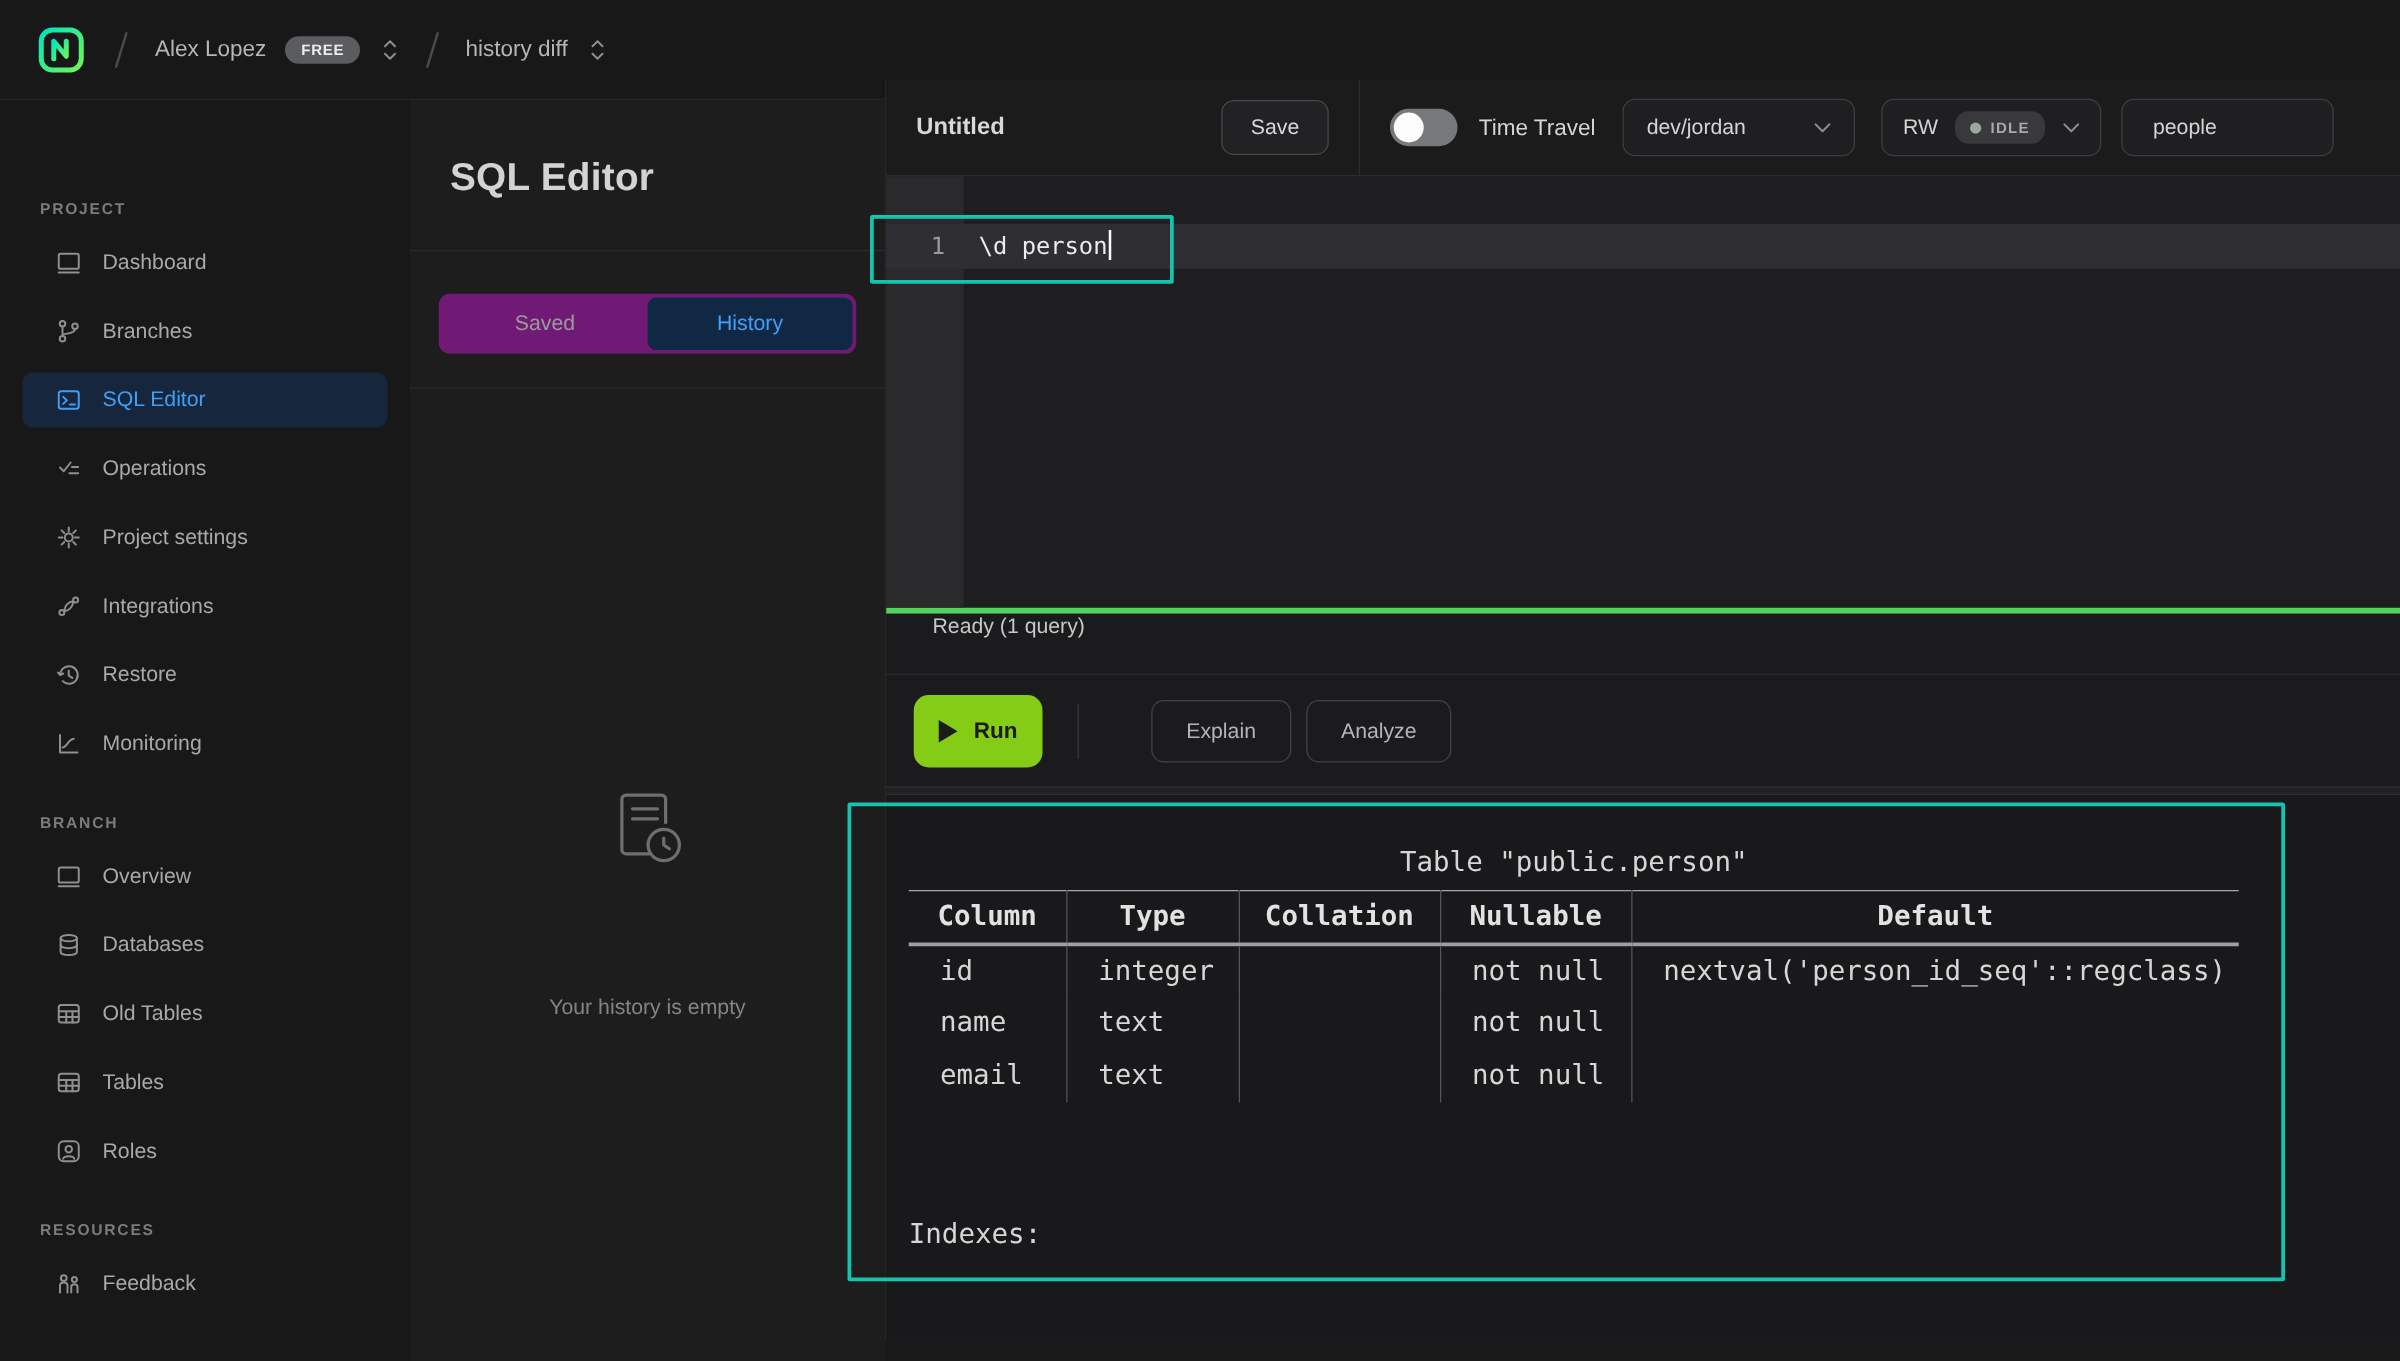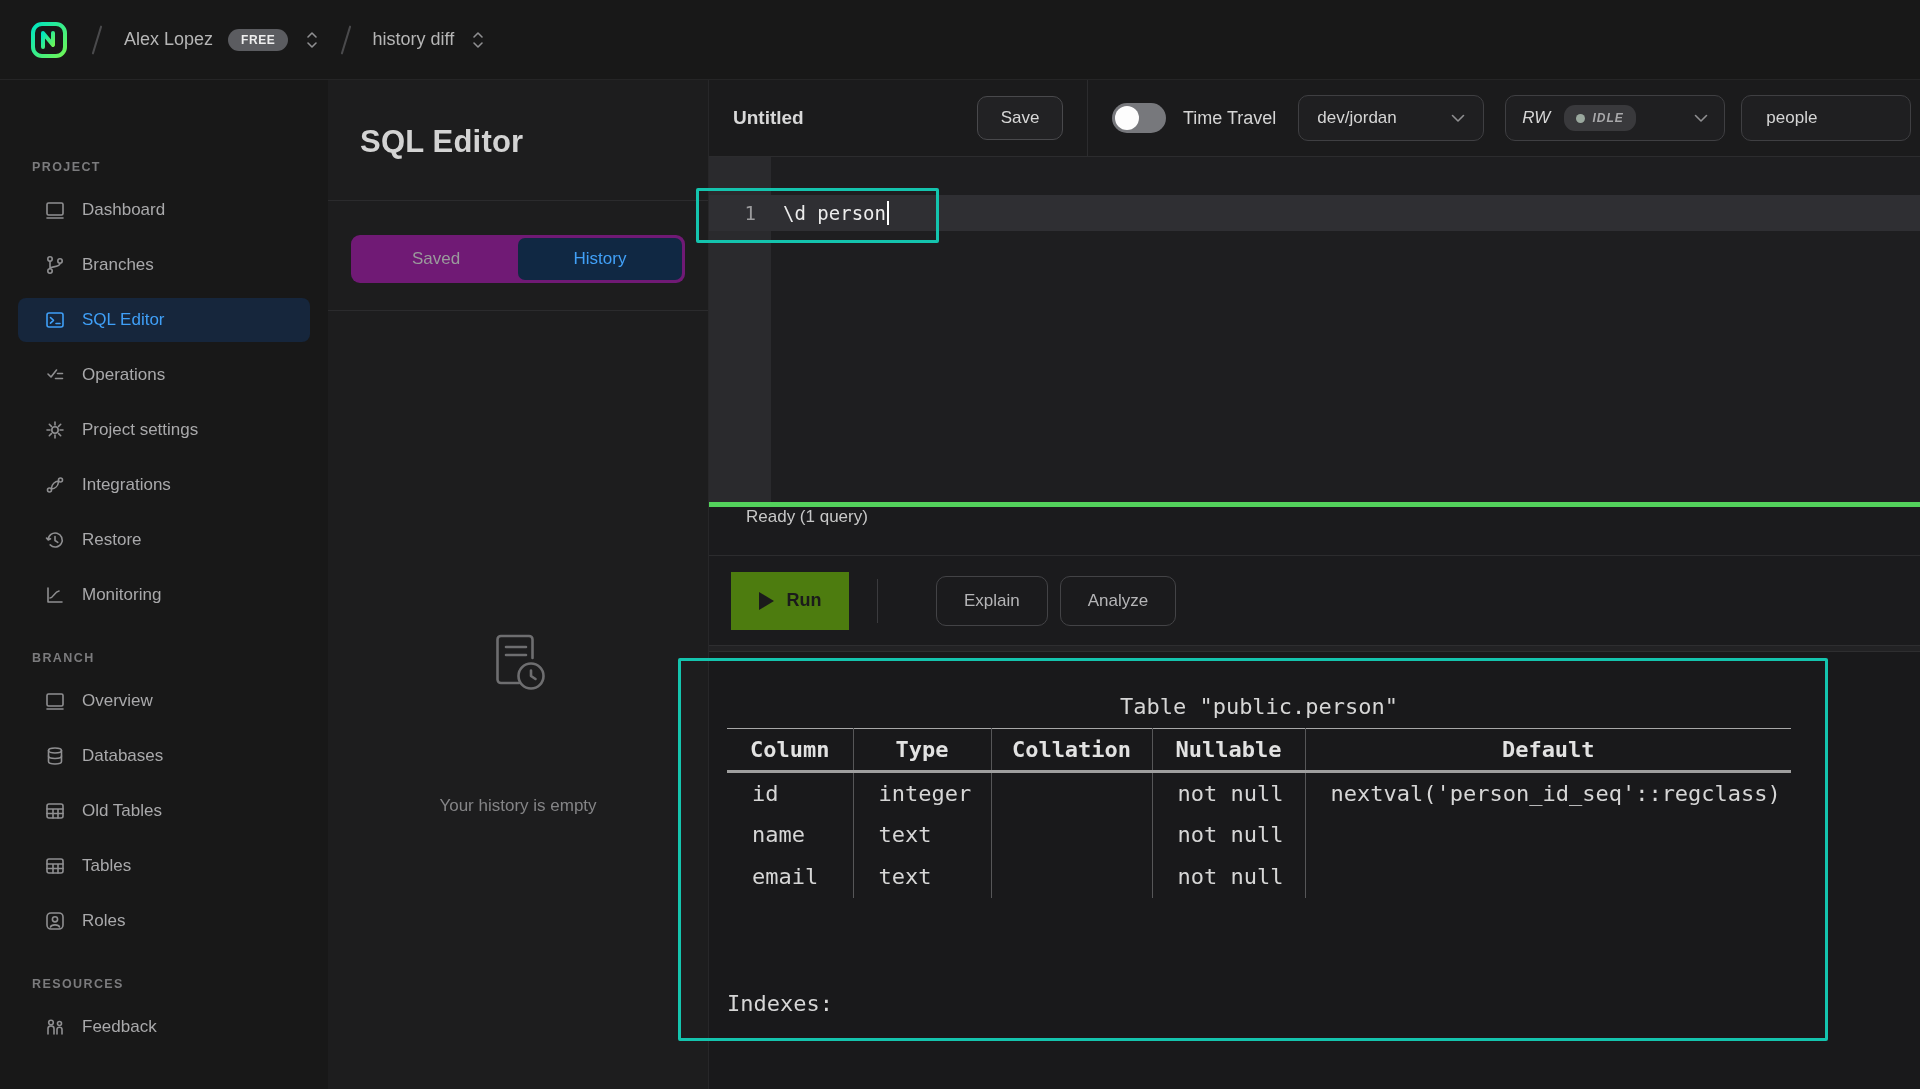--- a/index.html
+++ b/index.html
@@ -41,38 +41,38 @@
   .tabs-wrap { padding:34px 23px 27px 23px; border-bottom:1px solid #2b2b2d; }
   .seg { display:flex; background:#701a75; border-radius:9px; padding:3px; height:48px; }
   .seg-btn { flex:1; border-radius:7px; display:flex; align-items:center; justify-content:center;
     font-size:17px; font-weight:500; color:#9a9a9c; cursor:pointer; }
   .seg-btn.active { background:#102843; color:#41a0f7; }
   .hist-empty-icon { position:absolute; left:50%; top:548px; transform:translateX(-50%); }
   .hist-empty-text { position:absolute; left:0; top:716px; width:100%; text-align:center;
     font-size:17px; color:#848486; }
 
   
-  .editor { position:absolute; left:708px; top:80px; width:1212px; height:1009px; background:#1e1e20;
+  .editor { position:absolute; left:708px; top:64px; width:1212px; height:1009px; background:#1e1e20;
     border-left:1px solid #272729; }
   .ed-head { height:77px; background:#1b1b1c; border-bottom:1px solid #2c2c2e; display:flex; overflow:hidden; }
   .ed-head-left { width:379px; display:flex; align-items:center; padding:0 24px;
     border-right:1px solid #2c2c2e; }
   .ed-tab-title { font-size:19px; font-weight:700; color:#d8d8d8; }
   .save-btn { margin-left:auto; width:86px; height:44px; border:1px solid #49494c; border-radius:10px;
     background:#222224; color:#d8d8d8; font-size:17px; display:flex; align-items:center; justify-content:center;
     cursor:pointer; font-family:inherit; }
   .ed-head-right { flex:1; display:flex; align-items:center; padding-left:24px; }
   .toggle { width:54px; height:30px; border-radius:15px; background:#77787c; position:relative; cursor:pointer; flex:0 0 54px; }
   .toggle .knob { position:absolute; left:3px; top:3px; width:24px; height:24px; border-radius:50%; background:#fdfdfd; }
   .tt-label { margin-left:17px; font-size:18px; font-weight:400; color:#d5d5d5; }
   .sel { height:46px; border:1px solid #3f3f42; border-radius:10px; background:#1f1f21;
     display:flex; align-items:center; color:#d5d5d5; font-size:17px; cursor:pointer; }
   .sel .chev { margin-left:auto; display:flex; }
   .sel.branch { margin-left:22px; width:186px; padding:0 18px; }
-  .sel.compute { margin-left:21px; width:220px; padding:0 16px;font-style:italic; }
+  .sel.compute { margin-left:21px; width:176px; padding:0 16px; }
   .sel.db { margin-left:16px; width:170px; padding:0 24px; }
   .idle-badge { margin-left:14px; background:#39393c; border-radius:11px; height:26px;
     display:flex; align-items:center; padding:0 12px; }
   .idle-dot { width:9px; height:9px; border-radius:50%; background:#9aa89e; }
   .idle-txt { margin-left:7px; font-size:12px; font-weight:700; letter-spacing:1px; color:#a9a9ab; }
 
   
   .code-area { position:relative; height:345px; background:#1e1e20; }
   .gutter { position:absolute; left:0; top:0; width:62px; height:100%; background:#2a2a2d; }
   .active-line { position:absolute; left:0; top:38px; width:100%; height:36px; background:#2f2f33; }
@@ -82,21 +82,21 @@
   .code-line { position:absolute; left:74px; top:38px; height:36px; line-height:36px;
     font-family:"DejaVu Sans Mono", monospace; font-size:19px; color:#ececec; white-space:pre; }
   .caret { display:inline-block; width:2px; height:24px; background:#ffffff; vertical-align:-5px; margin-left:1px; }
   .anno { position:absolute; border:3px solid #14c4ae; border-radius:2px; pointer-events:none; }
   .anno.editor-box { left:-13px; top:31px; width:243px; height:55px; }
 
   .green-line { height:5px; background:#53d25c; }
   .status-bar { height:49px; border-bottom:1px solid #2c2c2e; background:#1b1b1d;
     display:flex; align-items:flex-start; padding-left:37px; font-size:17px; color:#c7c7c7; }
   .actions { height:89px; background:#1b1b1d; display:flex; align-items:center; padding-left:22px; }
-  .run-btn { width:118px; height:58px; border:none; border-radius:0; background:#4d7c0f;
+  .run-btn { width:103px; height:58px; border:none; border-radius:12px; background:#84cc16;
     display:flex; align-items:center; justify-content:center; gap:13px; cursor:pointer; font-family:inherit; }
   .run-btn .tri { width:0; height:0; border-left:15px solid #1b1b1b;
     border-top:9px solid transparent; border-bottom:9px solid transparent; }
   .run-btn .run-lbl { font-size:18px; font-weight:600; color:#1b1b1b; }
   .act-sep { width:1px; height:44px; background:#3b3b3e; margin:0 58px 0 28px; }
   .ghost-btn { height:50px; border:1px solid #434346; border-radius:10px; background:transparent;
     color:#b5b5b7; font-size:17px; padding:0 27px; cursor:pointer; font-family:inherit; }
   .ghost-btn + .ghost-btn { margin-left:12px; }
   .splitter { height:7px; background:#222224; border-top:1px solid #2e2e30; border-bottom:1px solid #2e2e30; }
 

